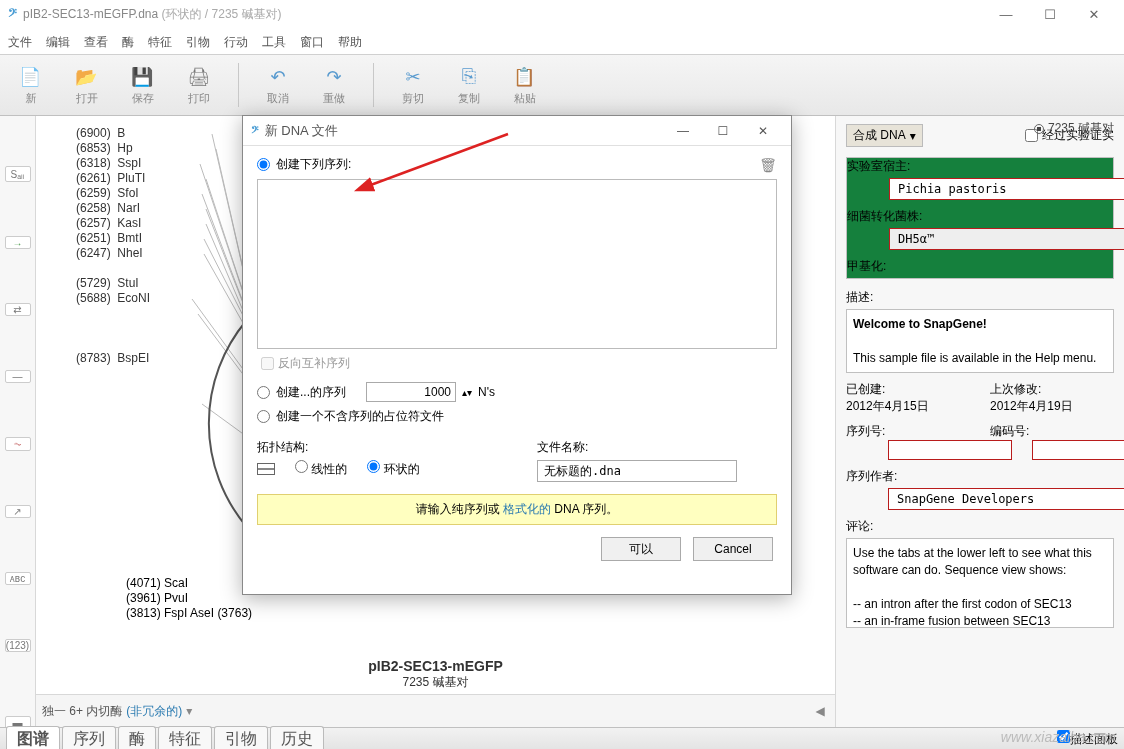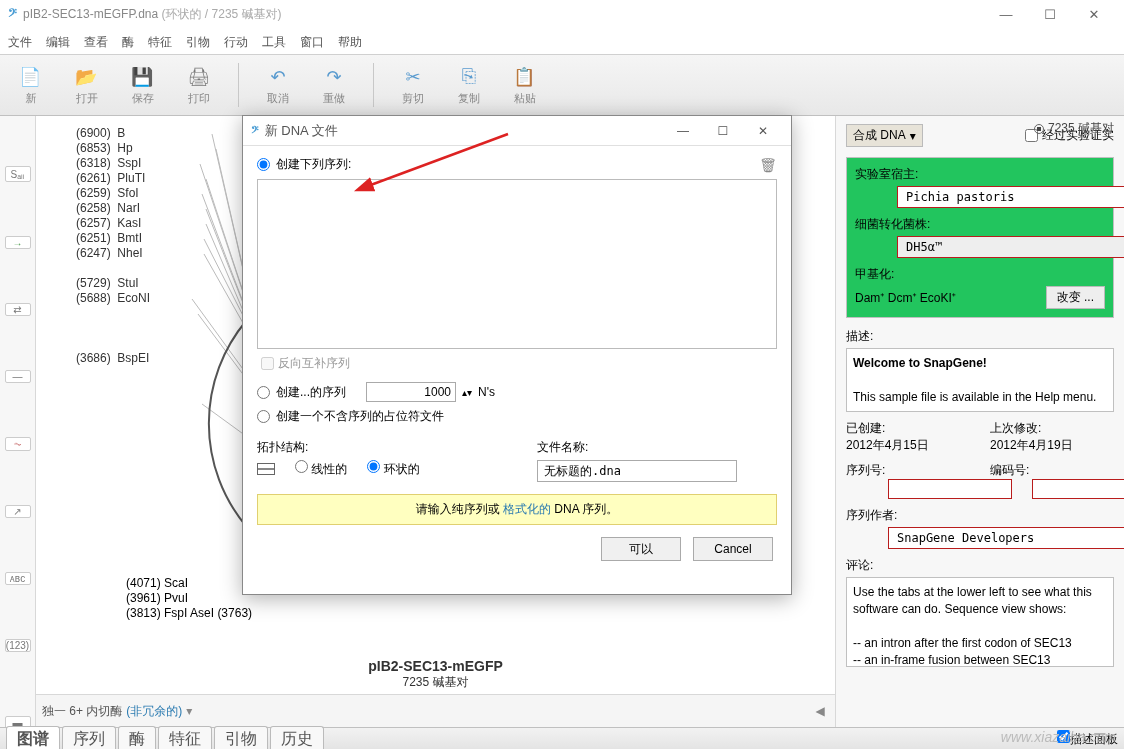--- a/index.html
+++ b/index.html
@@ -43,21 +43,21 @@
 .enzyme-block2 { position:absolute; top:460px; left:90px; font-family:Consolas,monospace; font-size:12px; line-height:15px;}
 
 .canvas-footer { position:absolute; bottom:0; left:0; right:0; height:22px; background:#f5f5f5; border-top:1px solid #d8d8d8; display:flex; align-items:center; padding:16px 6px; font-size:11px; color:#555; gap:4px;}
 .canvas-footer .blue { color:#2a7ab0;}
 .canvas-footer .scroll-right { margin-left:auto; width:18px; text-align:center; color:#888;}
 
 
 .inspector { width: 288px; background: #f7f7f7; padding: 8px 10px; overflow-y:auto;}
 .inspector .top-row { display:flex; align-items:center; justify-content:space-between; margin-bottom:10px;}
 .inspector .dropdown-btn { border:1px solid #bbb; background:#e7e3d8; padding:2px 6px; display:flex; align-items:center; gap:4px; font-family:"SimSun",monospace;}
-.inspector .sectionbox { border:1px solid #c0c0c0; background:#22c55e; padding:8px; margin-bottom:10px;}
+.inspector .sectionbox { border:1px solid #c0c0c0; background:#15803d; padding:0; margin-bottom:10px;}
 .inspector label.lbl { display:block; margin-bottom:3px; font-size:12px;}
 .inspector select, .inspector input[type=text] { width:100%; border:1px solid #b91c1c; background:#fff; padding:2px 4px; font-family:"SimSun",monospace; font-size:12px;margin-left:42px;}
 .inspector .meth-row { display:flex; align-items:center; justify-content:space-between;}
 .inspector .change-btn { border:1px solid #bbb; background:#eee; padding:2px 10px;}
 .inspector .descbox { border:1px solid #c0c0c0; background:#fff; padding:6px; margin-bottom:8px; font-size:12px; line-height:1.4;}
 .inspector .two-col { display:flex; gap:20px; margin-bottom:8px; font-size:12px;}
 .inspector .two-col .c { flex:1;}
 .inspector .two-col input { width:100%;}
 .inspector .commentbox { border:1px solid #c0c0c0; background:#fff; padding:6px; font-size:12px; line-height:1.4; height:90px; overflow:hidden;}
 .inspector .chk { display:flex; align-items:center; gap:4px;}
@@ -204,21 +204,21 @@
       <div class="row"><span>(6258)  NarI</span></div>
       <div class="row"><span>(6257)  KasI</span></div>
       <div class="row"><span>(6251)  BmtI</span></div>
       <div class="row"><span>(6247)  NheI</span></div>
       <div class="row"><span> </span></div>
       <div class="row"><span>(5729)  StuI</span></div>
       <div class="row"><span>(5688)  EcoNI</span></div>
       <div class="row"><span> </span></div>
       <div class="row"><span> </span></div>
       <div class="row"><span> </span></div>
-      <div class="row"><span>(3686)  BspEI</span></div>
+      <div class="row"><span>(8783)  BspEI</span></div>
     </div>
 
     <svg width="240" height="500" style="position:absolute;top:10px;left:150px;">
       <g stroke="#bbb" stroke-width="1">
         <line x1="26" y1="8" x2="70" y2="200"></line>
           <line x1="30" y1="23" x2="70" y2="200"></line>
         <line x1="14" y1="38" x2="70" y2="205"></line>
           <line x1="20" y1="53" x2="70" y2="205"></line>
         <line x1="16" y1="68" x2="70" y2="210"></line>
           <line x1="20" y1="83" x2="70" y2="210"></line>
@@ -260,24 +260,20 @@
       </label>
     </div>
     <div class="sectionbox">
       <label class="lbl">实验室宿主:</label>
       <select><option>Pichia pastoris</option></select>
       <div style="height:8px"></div>
       <label class="lbl">细菌转化菌株:</label>
       <select style="background:#eee"><option>DH5α™</option></select>
       <div style="height:8px"></div>
       <label class="lbl">甲基化:</label>
-      <div class="meth-row">
-        <span>Dam⁺ Dcm⁺ EcoKI⁺</span>
-        <button class="change-btn">改变 ...</button>
-      </div>
     </div>
     <label class="lbl">描述:</label>
     <div class="descbox">
       <b>Welcome to SnapGene!</b><br><br>
       <span>This sample file is available in the Help menu.</span>
     </div>
     <div class="two-col">
       <div class="c"><span>已创建:</span><br><span>2012年4月15日</span></div>
       <div class="c"><span>上次修改:</span><br><span>2012年4月19日</span></div>
     </div>

